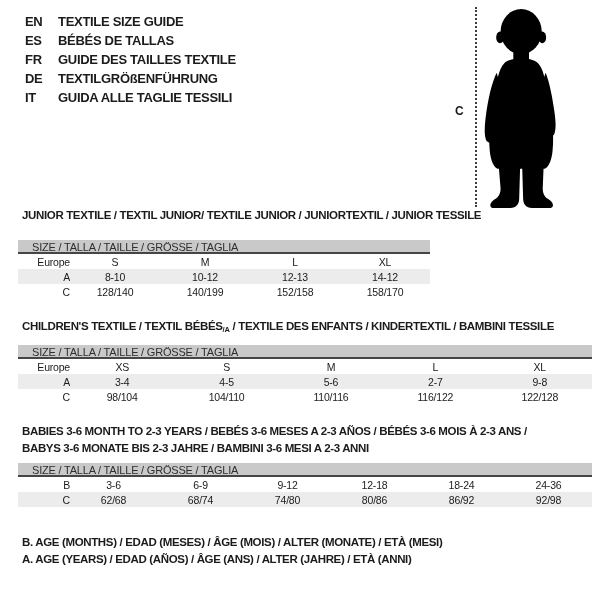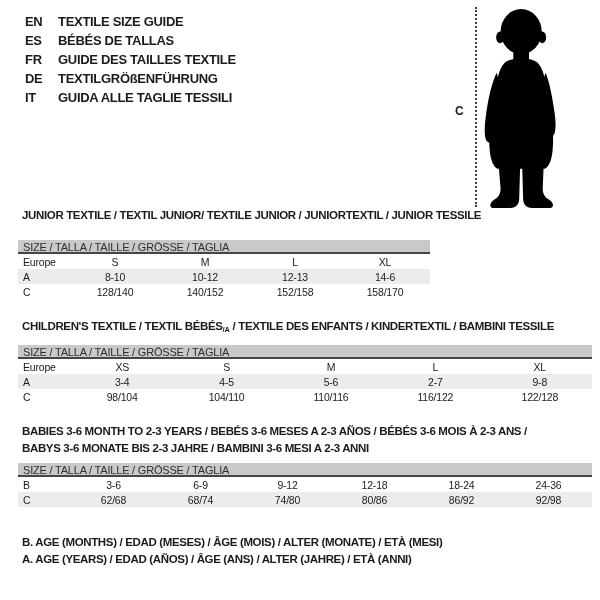--- a/index.html
+++ b/index.html
@@ -35,27 +35,27 @@
   #babies-title   { left: 22px; top: 423px; line-height: 17px; white-space: normal; width: 565px; }
   .subsz { font-size: 7.5px; vertical-align: -2px; letter-spacing: -0.2px; }
 
   
   .size-table { position: absolute; }
   #junior-table   { left: 18px; top: 240px; width: 412px; }
   #children-table { left: 18px; top: 345px; width: 574px; }
   #babies-table   { left: 18px; top: 463px; width: 574px; }
 
   .tbl-header { height: 14px; background: #c9c9c9; border-bottom: 2px solid #454545;
-    font-size: 11px; color: #2e2e2e; padding: 0 0 0 5px; line-height: 14px;
+    font-size: 11px; color: #2e2e2e; padding: 0 0 0 14px; line-height: 14px;
     letter-spacing: -0.2px; }
   table { width: 100%; border-collapse: collapse; table-layout: fixed;
     font-size: 10.5px; letter-spacing: -0.2px; }
   col.label-col { width: 52px; }
   td { height: 15px; text-align: center; padding: 0; overflow: hidden; white-space: nowrap; }
-  td.lbl { text-align: left; padding-left: 5px; }
+  td.lbl { text-align: right; padding-left: 5px; }
   tr.shaded { background: #ececec; }
 
   
   .notes { position: absolute; left: 22px; top: 534px; font-weight: bold;
     font-size: 11.5px; line-height: 17px; letter-spacing: -0.35px; }
 </style>
 </head>
 <body>
 
 <div class="legend">
@@ -117,26 +117,26 @@
       <td>S</td>
       <td>M</td>
       <td>L</td>
       <td>XL</td>
     </tr>
     <tr class="shaded">
       <td class="lbl">A</td>
       <td>8-10</td>
       <td>10-12</td>
       <td>12-13</td>
-      <td>14-6</td>
+      <td>14-12</td>
     </tr>
     <tr>
       <td class="lbl">C</td>
       <td>128/140</td>
-      <td>140/152</td>
+      <td>140/199</td>
       <td>152/158</td>
       <td>158/170</td>
     </tr>
   </tbody>
     </table>
 </div>
 
 <div class="section-title" id="children-title">
   <span>CHILDREN'S TEXTILE / TEXTIL BÉBÉS</span><span class="subsz">/A</span><span> / TEXTILE DES ENFANTS / KINDERTEXTIL / BAMBINI TESSILE</span>
 </div>

